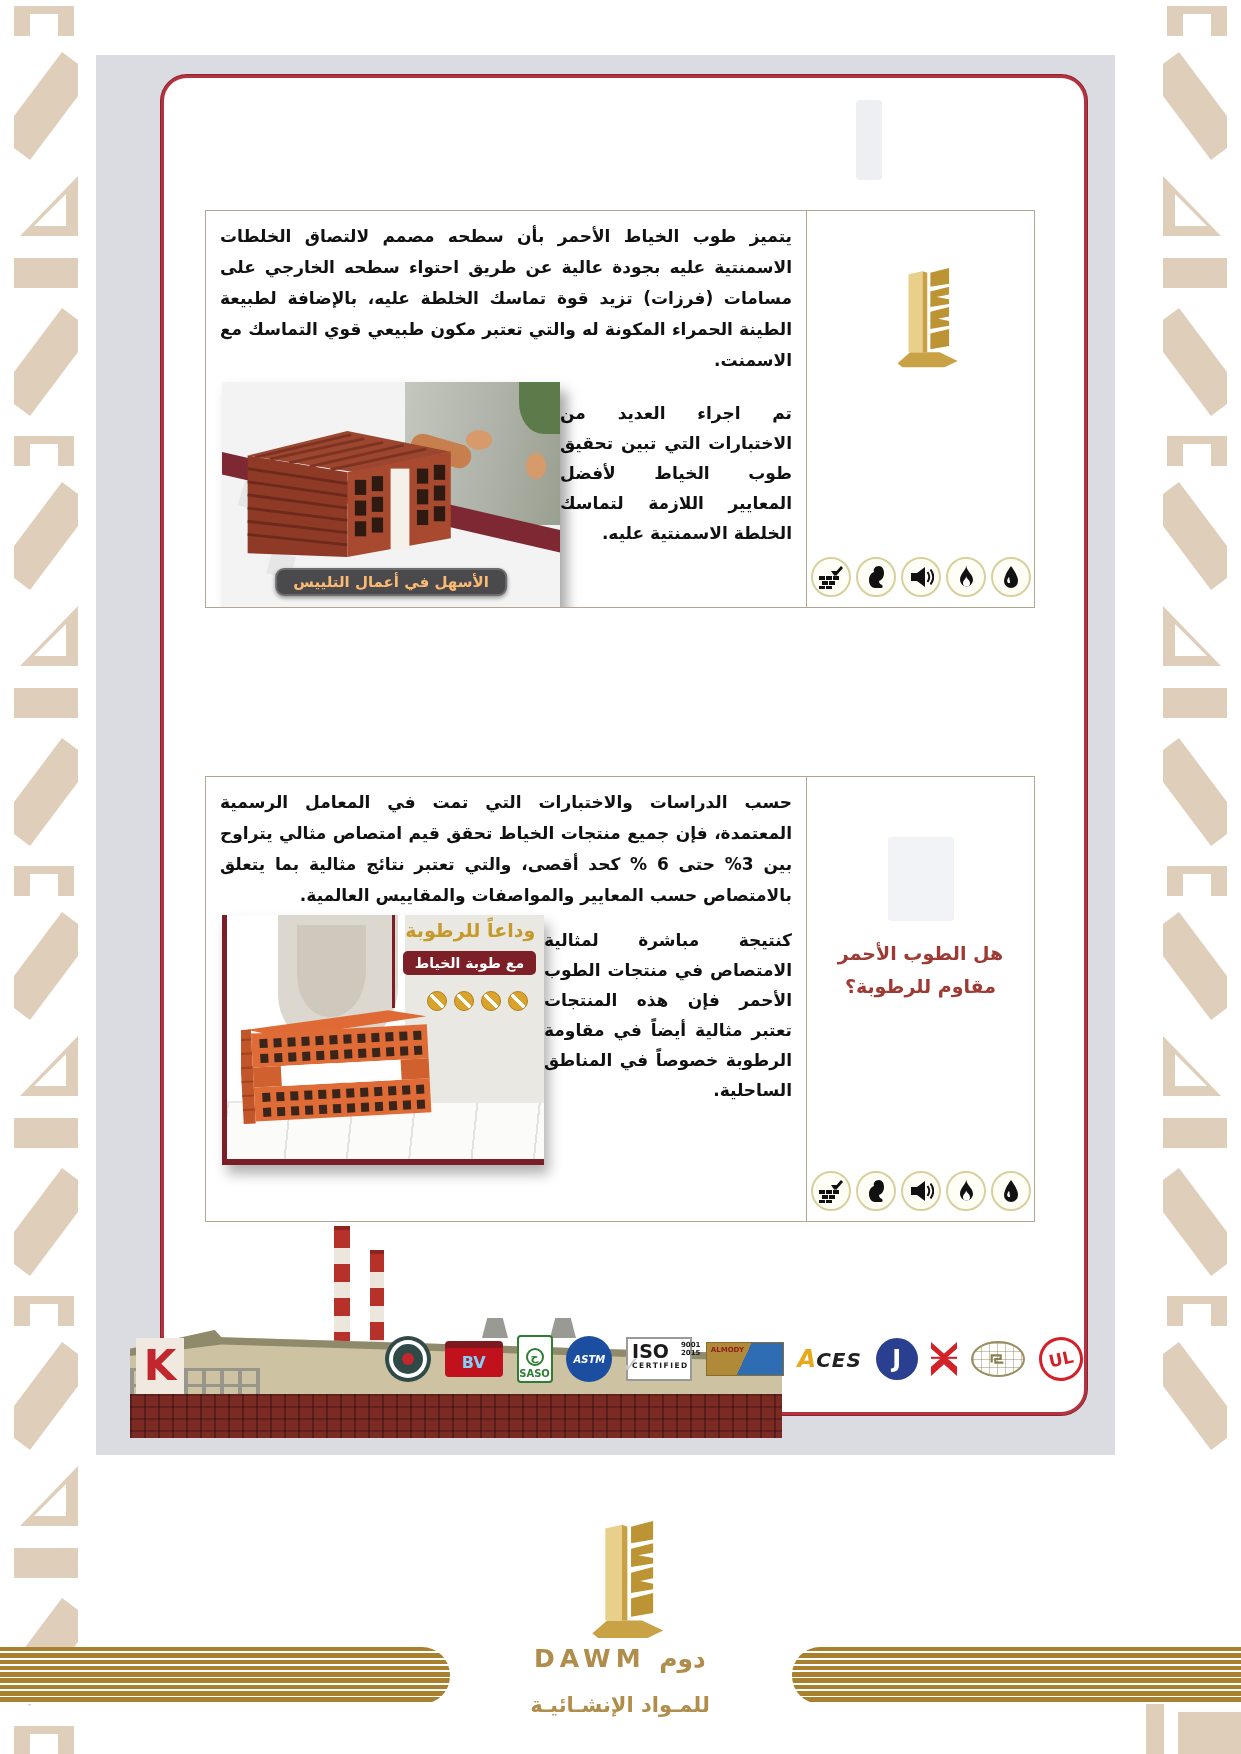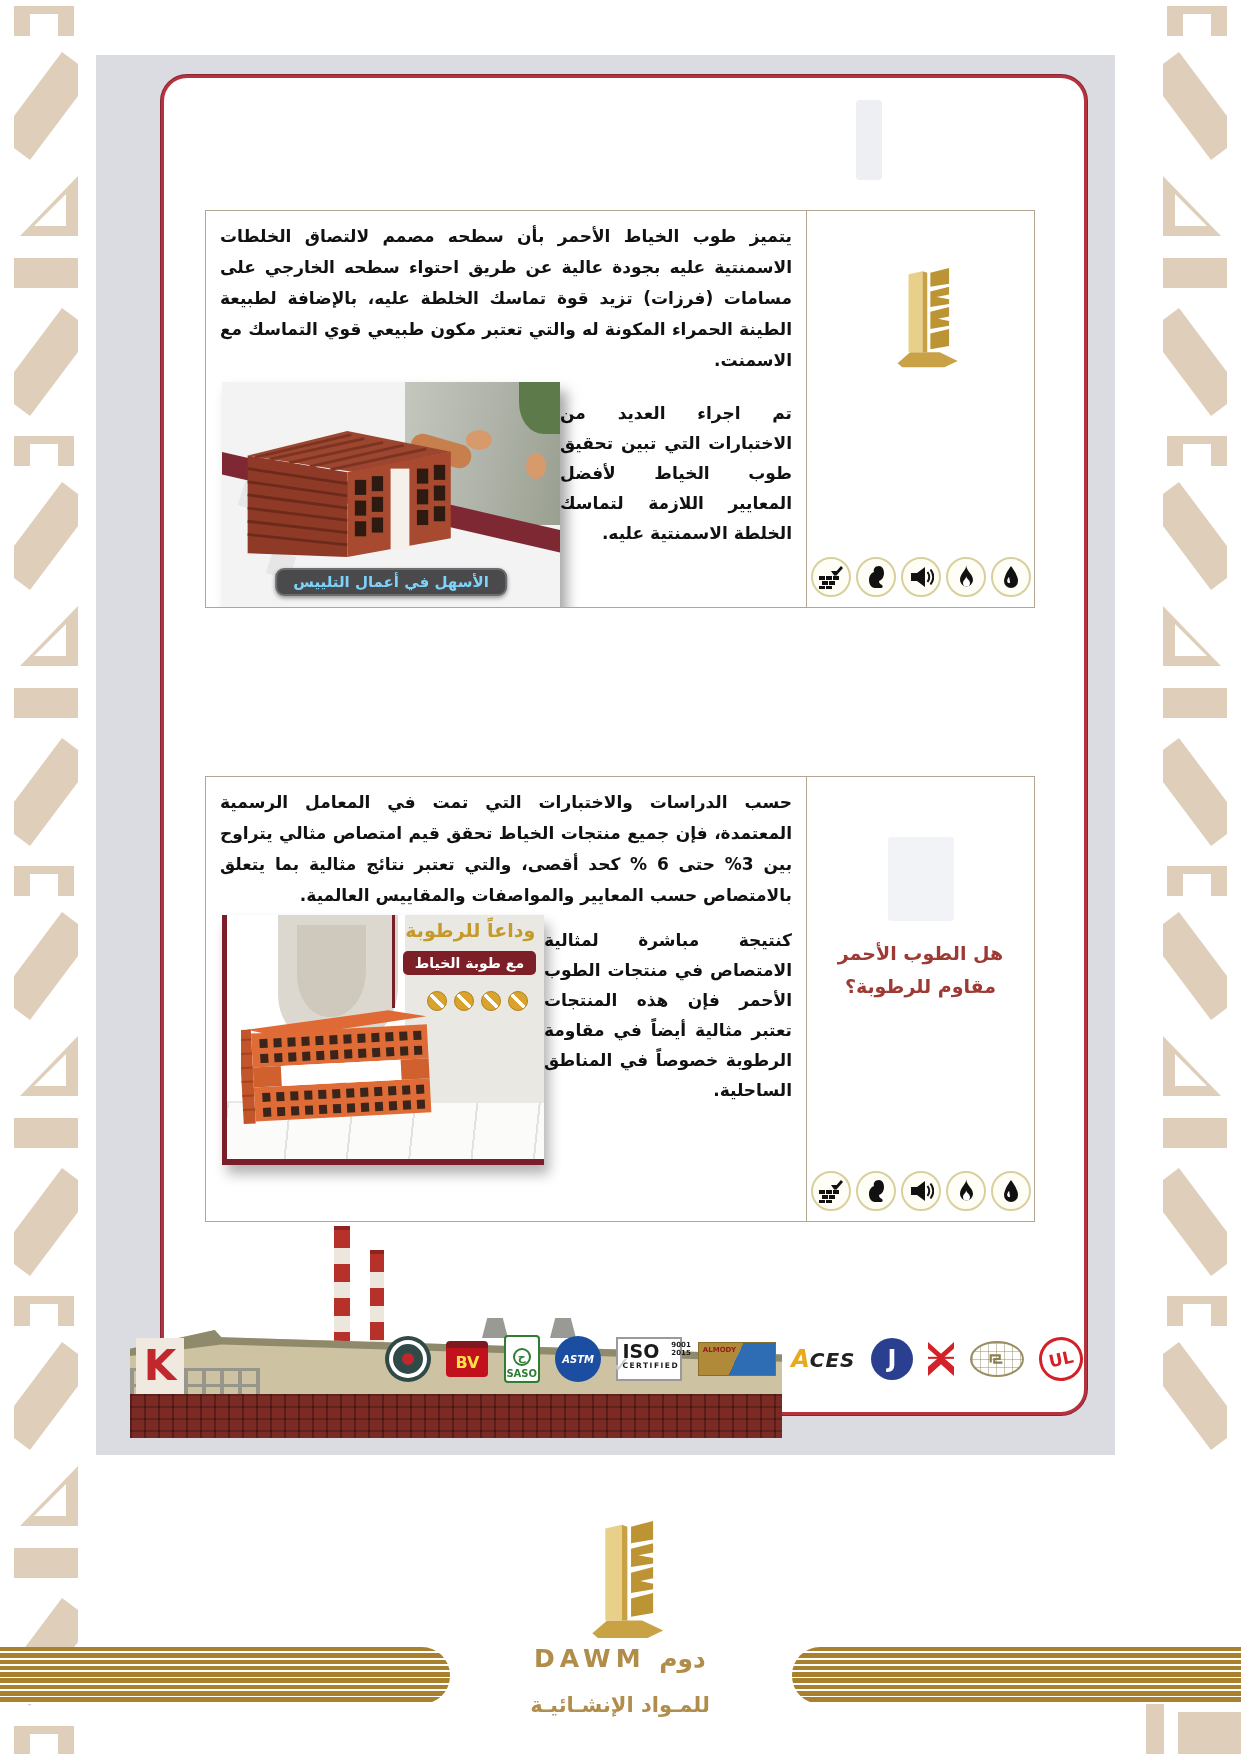--- a/index.html
+++ b/index.html
@@ -44,21 +44,21 @@
          box-shadow:7px 9px 12px rgba(0,0,0,.35); overflow:hidden; }
   .ad1 .sq { position:absolute; background:#e6e6e6; transform:rotate(18deg); }
   .ad1 .wall { position:absolute; right:0; top:0; width:46%; height:60%;
                background:linear-gradient(100deg,#c3c7bd 0%,#aeb2a8 55%,#9aa090 100%); }
   .ad1 .greens { position:absolute; right:0; top:0; width:12%; height:22%; background:#5c7a4a; border-radius:0 0 0 60%; }
   .ad1 .arm { position:absolute; right:26%; top:24%; width:62px; height:24px; background:#c77f4e; border-radius:12px; transform:rotate(16deg); }
   .ad1 .hand { position:absolute; right:20%; top:20%; width:26px; height:20px; background:#d79a6b; border-radius:50%; }
   .ad1 .hand2 { position:absolute; right:4%; top:30%; width:20px; height:26px; background:#d79a6b; border-radius:50%; }
   .ad1 .band { position:absolute; left:-8%; top:27%; width:130%; height:22px; background:#7E2834; transform:rotate(13deg); transform-origin:left center; }
   .ad1 .brick1 { position:absolute; left:6%; top:10%; width:64%; height:70%; }
-  .caption-badge { position:absolute; bottom:24px; left:50%; transform:translateX(-50%); background:#4A4A4C; color:#7dd3fc;
+  .caption-badge { position:absolute; bottom:24px; left:50%; transform:translateX(-50%); background:#4A4A4C; color:#fdba74;
                    font-size:15px; font-weight:700; padding:3px 16px; border-radius:9px; border:2px solid #6d6d70;
                    box-shadow:0 2px 4px rgba(0,0,0,.4); white-space:nowrap; direction:rtl; }
 
   
   .ad2 { float:left; width:322px; height:250px; margin:4px 0 4px 2px; position:relative; background:#fff;
          border-left:5px solid #7A1F2A; border-bottom:6px solid #7A1F2A; box-shadow:5px 9px 12px rgba(0,0,0,.3); overflow:hidden; }
   .ad2 .wallr { position:absolute; right:0; top:0; width:44%; height:78%; background:#e9e8e3; }
   .ad2 .peel { position:absolute; left:16%; top:0; width:38%; height:54%; background:#ddd8cf; border-radius:0 0 46% 40%; }
   .ad2 .peel2 { position:absolute; left:22%; top:4%; width:22%; height:38%; background:#cfc8bc; border-radius:0 0 50% 45%; }
   .ad2 .vline { position:absolute; left:52%; top:0; width:3px; height:38%; background:#7A1F2A; }
@@ -91,22 +91,22 @@
                      repeating-linear-gradient(180deg,#8B8B85 0 3px,transparent 3px 16px); opacity:.8; }
   .redband { position:absolute; left:0; top:168px; width:652px; height:44px; background:#7C2A24;
              background-image:repeating-linear-gradient(90deg,rgba(0,0,0,.28) 0 2px,transparent 2px 14px),
                               repeating-linear-gradient(180deg,rgba(0,0,0,.22) 0 2px,transparent 2px 12px); }
 
   .logo-row { position:absolute; left:385px; top:1328px; width:698px; height:62px; display:flex; align-items:center;
               justify-content:space-between; z-index:7; }
   .emblem { width:46px; height:46px; border:4px dotted #2F4A47; border-radius:50%; background:#2F4A47;
             box-shadow:inset 0 0 0 4px #fff, inset 0 0 0 9px #2F4A47; position:relative; }
   .emblem i { position:absolute; left:50%; top:50%; width:12px; height:12px; margin:-6px 0 0 -6px; background:#C1272D; border-radius:50%; }
-  .logo-bv { width:42px; height:36px; background:#C0111C; border-radius:4px; border-top:7px solid #7E1A1F;
-             color:#fde047; font-weight:800; font-size:16px; display:flex; align-items:center; justify-content:center; }
+  .logo-bv { width:58px; height:36px; background:#C0111C; border-radius:4px; border-top:7px solid #7E1A1F;
+             color:#7dd3fc; font-weight:800; font-size:16px; display:flex; align-items:center; justify-content:center; }
   .logo-saso { width:36px; height:48px; background:#fff; border:2px solid #2E7D32; border-radius:4px; color:#2E7D32;
                font-weight:800; font-size:10px; display:flex; flex-direction:column; align-items:center; justify-content:flex-end; padding:2px; }
   .logo-saso .cal { width:18px; height:18px; border:2px solid #2E7D32; border-radius:50%; color:#2E7D32; font-size:11px;
                     display:flex; align-items:center; justify-content:center; margin-bottom:2px; }
   .logo-astm { width:46px; height:46px; background:#1B4EA0; border-radius:50%; color:#fff; font-weight:800; font-size:10px;
                display:flex; align-items:center; justify-content:center; font-style:italic; }
   .logo-iso { width:66px; height:44px; background:#fff; border:2px solid #9a9a9a; padding:2px 4px; position:relative; color:#1a1a1a; }
   .logo-iso .check { position:absolute; left:-6px; bottom:2px; color:#c9c9c9; font-size:22px; font-weight:800; }
   .logo-iso .iso-top { display:flex; align-items:flex-start; gap:12px; }
   .logo-iso .iso-word { font-size:19px; font-weight:800; line-height:20px; }

